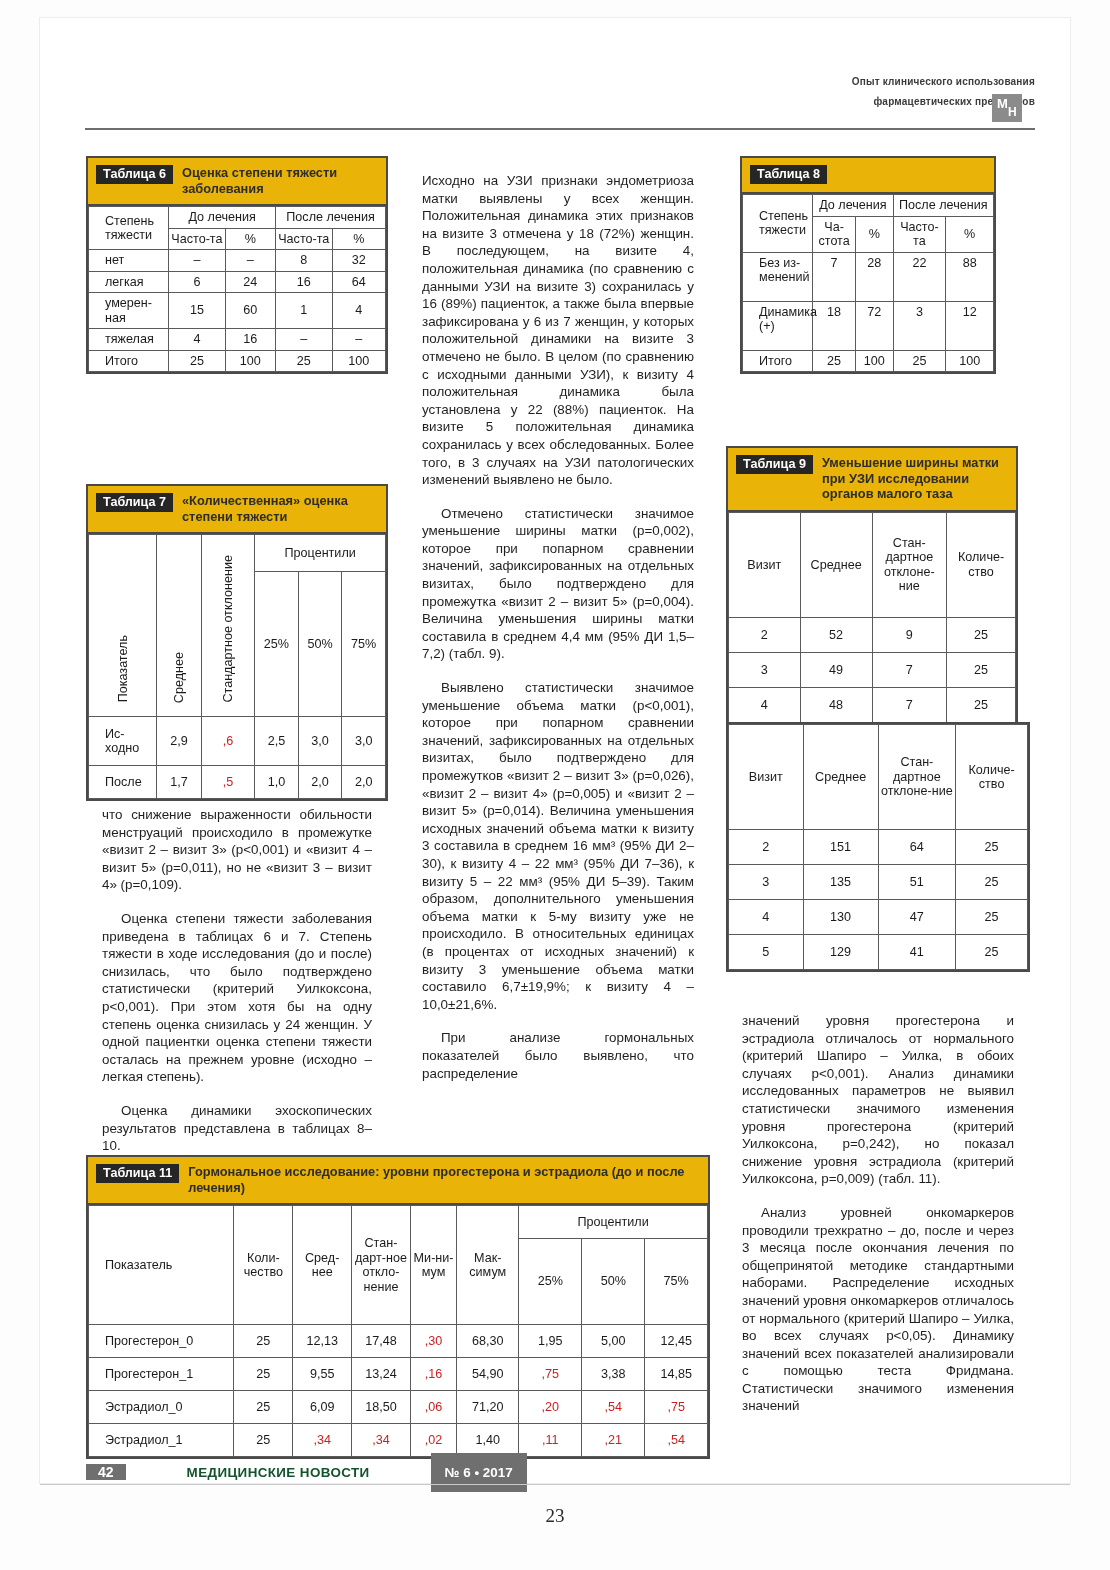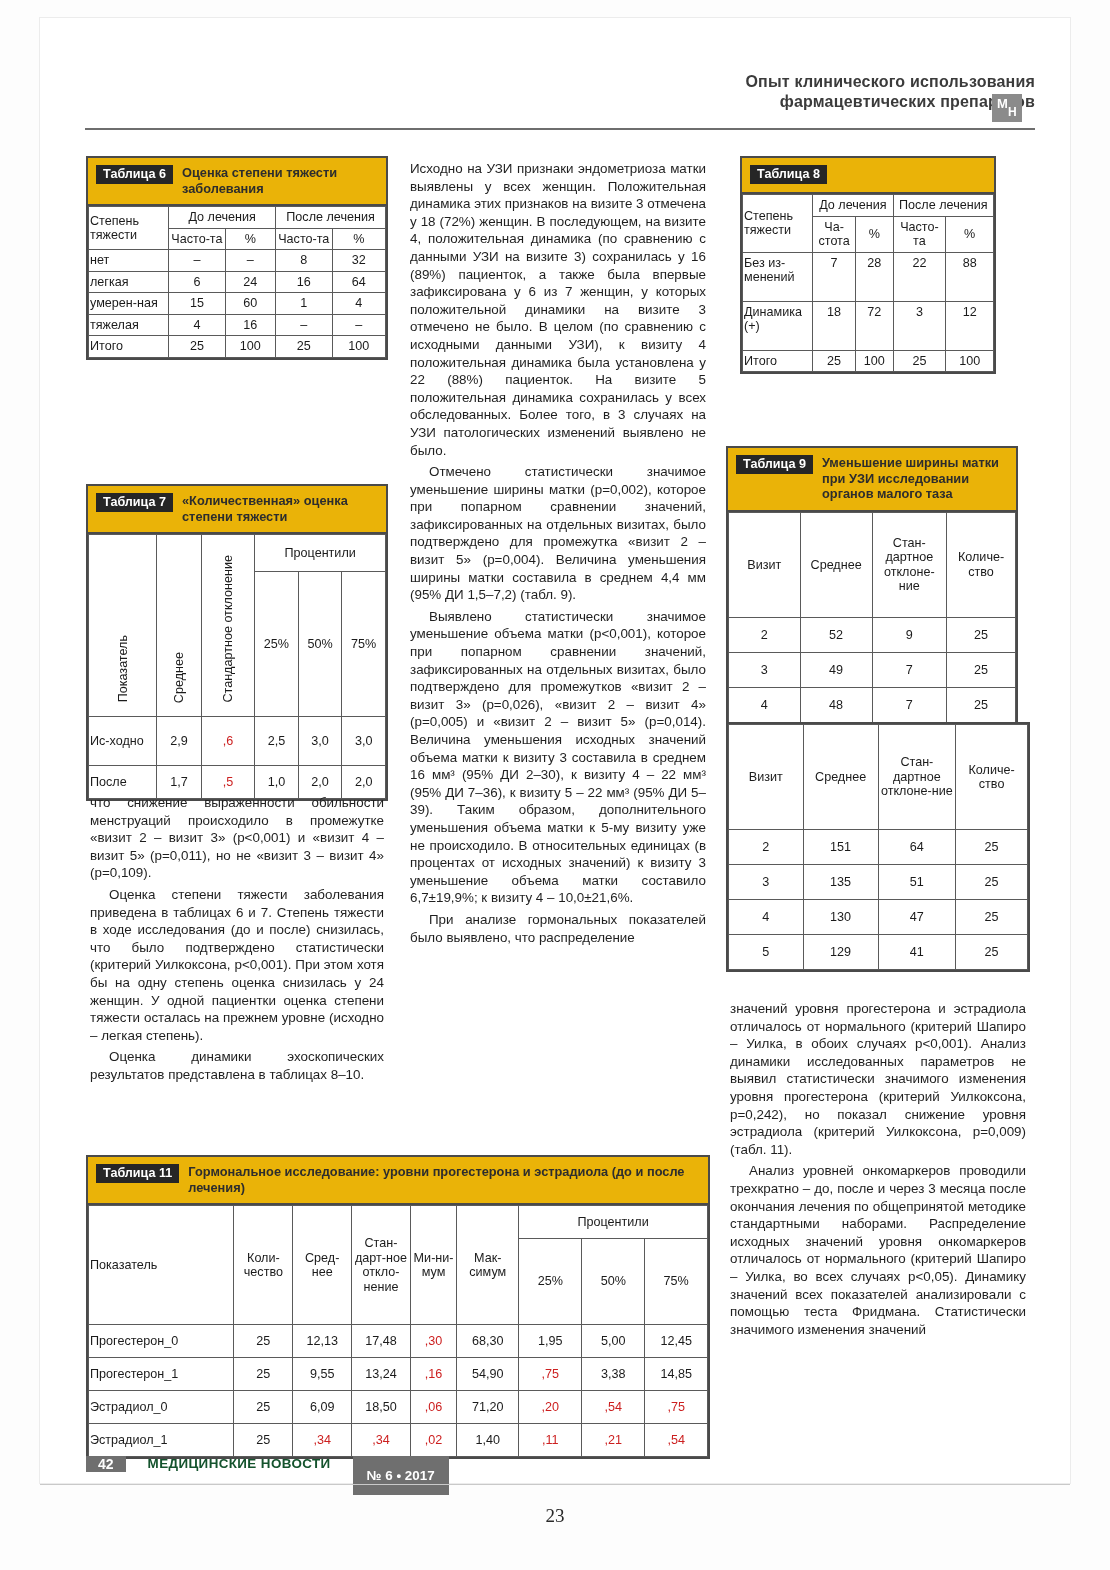--- a/index.html
+++ b/index.html
@@ -32,21 +32,21 @@
   }
 
   
   .runhead {
     position: absolute;
     left: 85px; top: 72px;
     width: 950px;
     text-align: right;
   }
   .runhead-line {
-    font-size: 16px;
+    font-size: 10px;
     font-weight: bold;
     color: #3b3b3b;
     letter-spacing: .2px;
     line-height: 20px;
   }
   .runhead-rule {
     position: absolute;
     left: 85px; top: 128px;
     width: 950px; height: 2px;
     background: #6e6e6e;
@@ -68,21 +68,21 @@
   }
 
   
   .col {
     position: absolute;
     font-size: 13.4px;
     line-height: 17.6px;
     text-align: justify;
     color: #1f1f1f;
   }
-  .col p { margin: 4px; text-indent: 19px; }
+  .col p { margin: 16px; text-indent: 19px; }
   .col p.noind { text-indent: 0; }
 
   #col-left-top  { left: 86px;  top: 790px;  width: 302px; }
   #col-mid       { left: 406px; top: 156px;  width: 304px; }
   #col-right-bot { left: 726px; top: 996px; width: 304px; }
 
   
   .tbl {
     position: absolute;
     border: 2px solid #4a4a4a;
@@ -121,21 +121,21 @@
   table.grid td, table.grid th {
     border: 1px solid #5a5a5a;
     font-size: 12.6px;
     font-weight: normal;
     text-align: center;
     vertical-align: middle;
     padding: 3px 2px;
     color: #1b1b1b;
     line-height: 14.5px;
   }
-  table.grid td.lft, table.grid th.lft { text-align: left; padding-left: 1px; }
+  table.grid td.lft, table.grid th.lft { text-align: left; padding-left: 16px; }
   table.grid td.red { color: #cc1f1f; }
   .rot {
     writing-mode: vertical-rl;
     transform: rotate(180deg);
     white-space: nowrap;
     display: inline-block;
     line-height: 14px;
   }
 
   
@@ -145,21 +145,22 @@
   #tbl9  { left: 726px; top: 446px;  width: 292px; }
   #tbl10 { left: 726px; top: 722px;  width: 304px; }
   #tbl11 { left: 86px;  top: 1155px; width: 624px; }
 
   
   .footer {
     position: absolute;
     left: 86px; top: 1456px;
     height: 32px;
     display: flex;
-    align-items: flex-start;
+    align-items: center;
+    gap: 39px;
   }
   .foot-num {
     background: #6f6f6f;
     color: #ffffff;
     font-size: 14px;
     font-weight: bold;
     padding: 0 12px;
     display: flex; align-items: center;
   }
   .foot-name {

